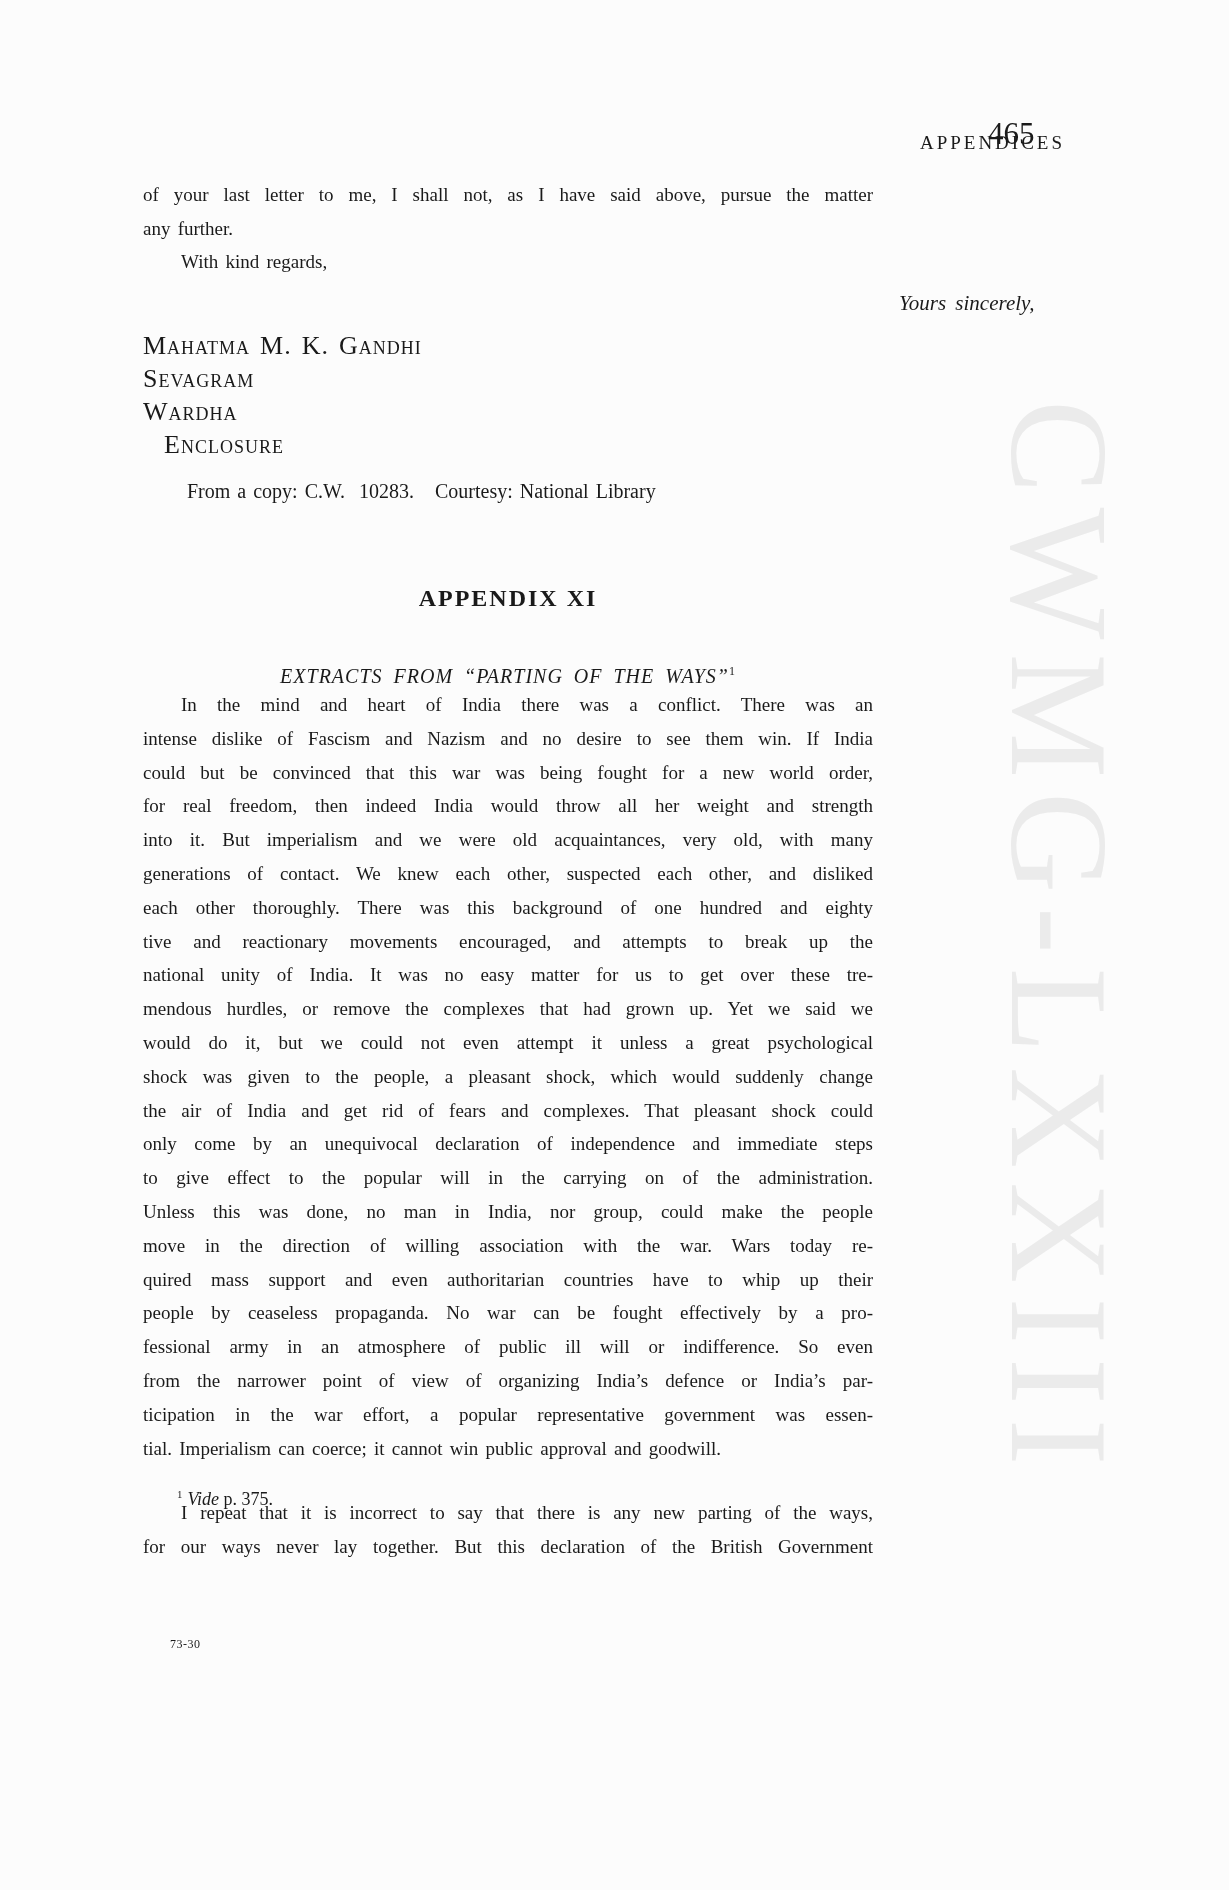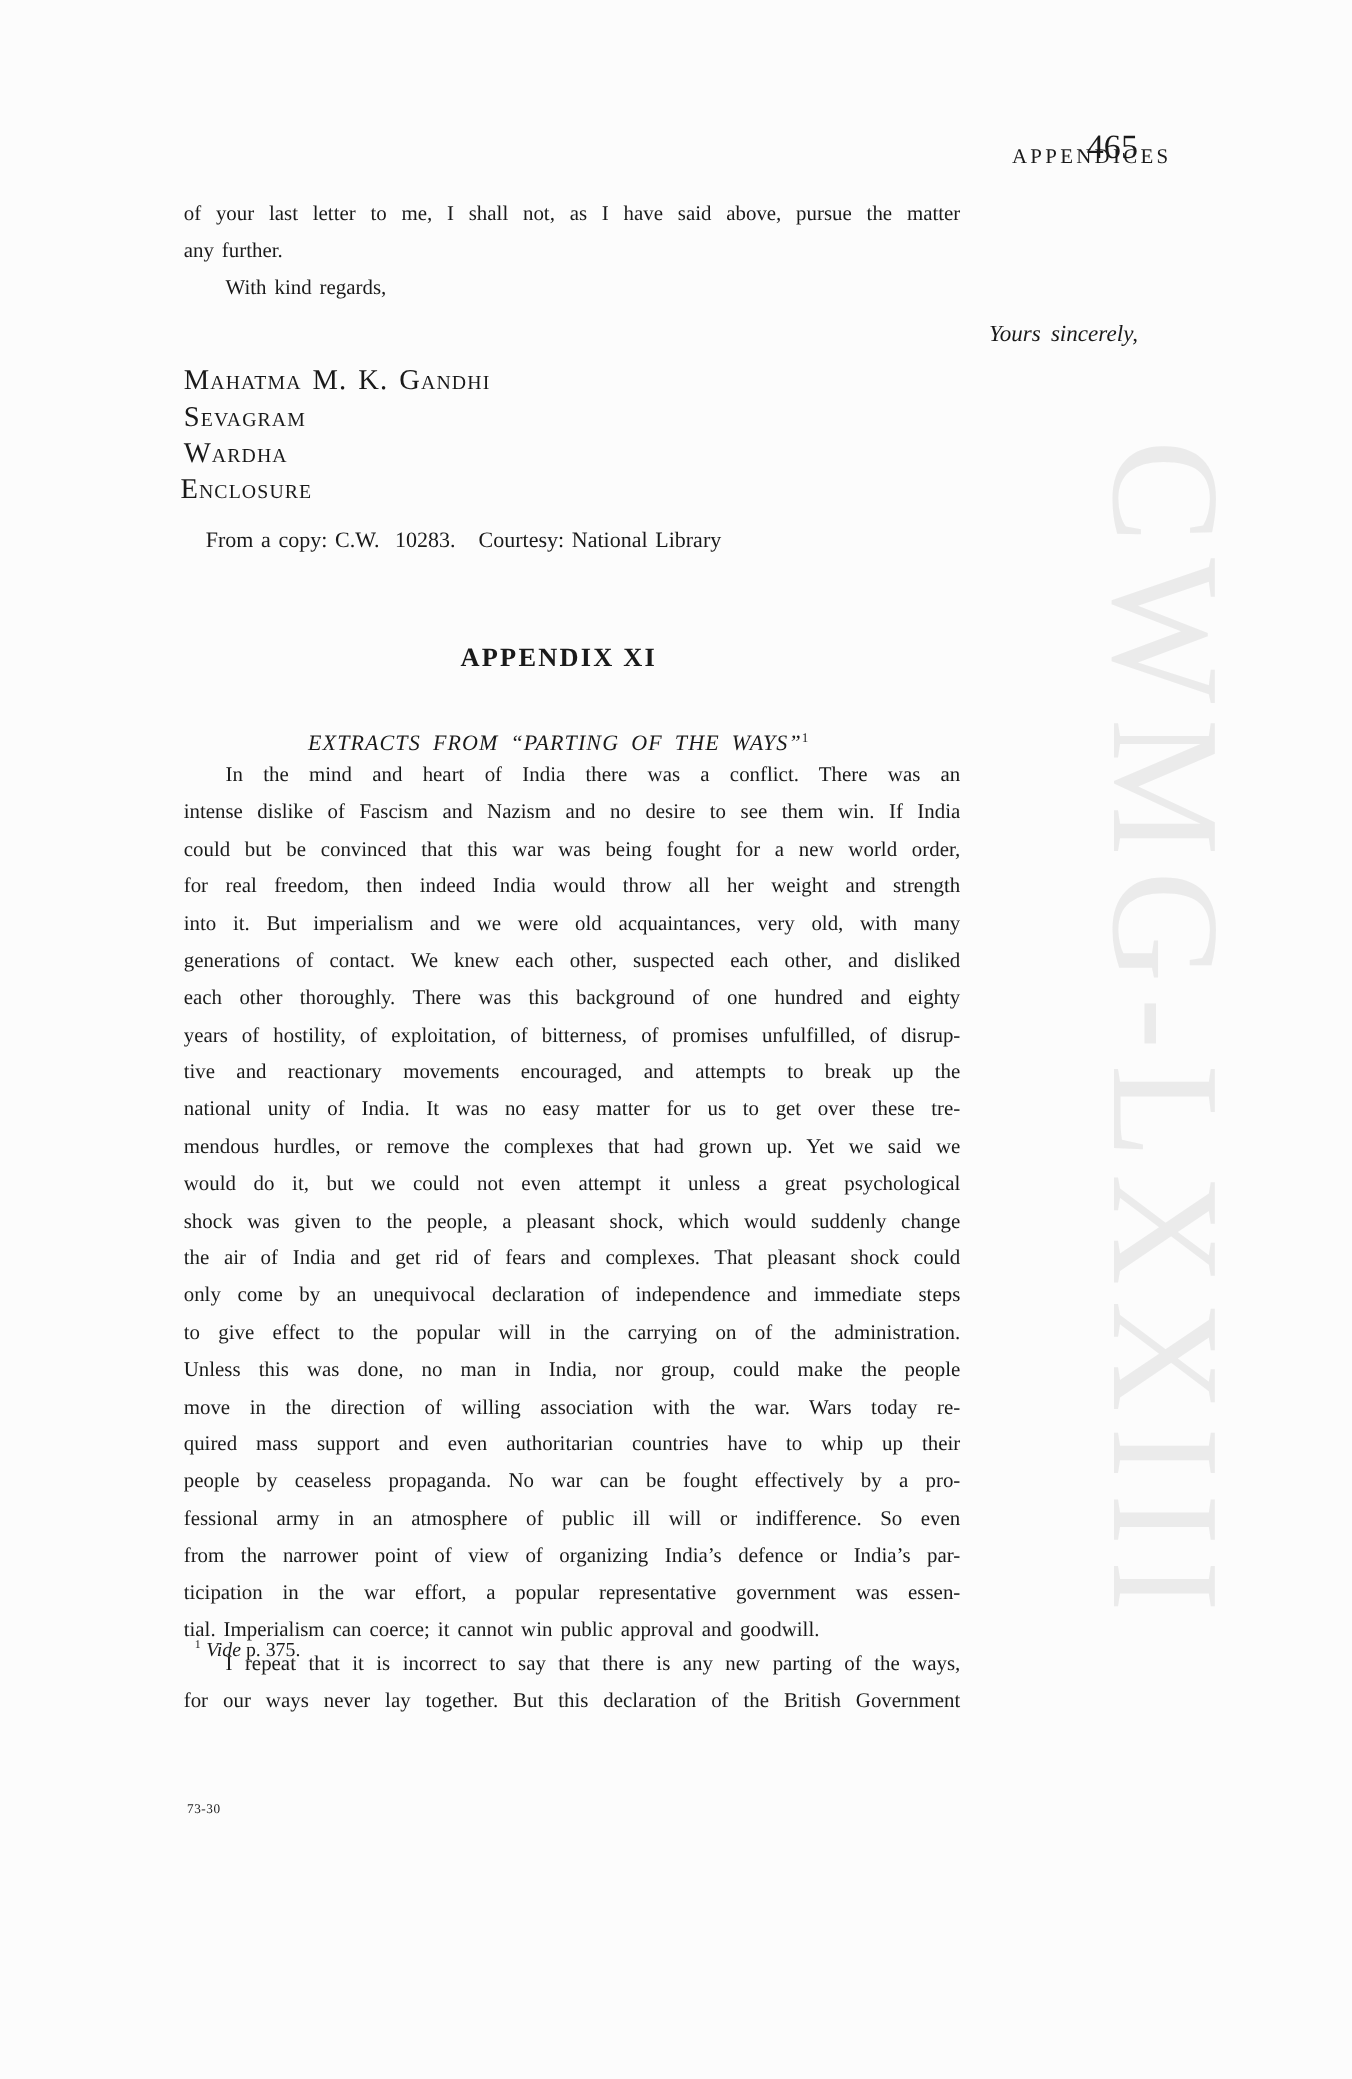--- a/index.html
+++ b/index.html
@@ -26,21 +26,21 @@
   .run-head {
     position:absolute; top:133px; left:143px; width:922px;
     text-align:right; font-size:19px; letter-spacing:3px;
     line-height:1; z-index:1;
   }
   .page-num {
     position:absolute; top:118px; left:988px;
     font-size:31px; line-height:1; z-index:1;
   }
   
-  .line { position:relative;margin-left:24px; }
+  .line { position:relative; }
   .j { text-align:justify; overflow:hidden; }
   .j::after { content:""; display:inline-block; width:100%; height:0; }
   .plain { word-spacing:2.5px; }
   .ind { text-indent:38px; }
   .it { font-style:italic; }
   .sc { font-variant:small-caps; letter-spacing:1px; }
   sup { font-size:0.6em; vertical-align:super; line-height:0; }
   
   .letter-body {
     position:absolute; top:178px; left:143px; width:730px;
@@ -125,21 +125,20 @@
   <div class="app-sub"><span>EXTRACTS FROM “PARTING OF THE WAYS”</span><sup>1</sup></div>
 
   <div class="para para1">
     <div class="line j ind">In the mind and heart of India there was a conflict. There was an</div>
     <div class="line j">intense dislike of Fascism and Nazism and no desire to see them win. If India</div>
     <div class="line j">could but be convinced that this war was being fought for a new world order,</div>
     <div class="line j">for real freedom, then indeed India would throw all her weight and strength</div>
     <div class="line j">into it. But imperialism and we were old acquaintances, very old, with many</div>
     <div class="line j">generations of contact. We knew each other, suspected each other, and disliked</div>
     <div class="line j">each other thoroughly. There was this background of one hundred and eighty</div>
-    <div class="line j">years of hostility, of exploitation, of bitterness, of promises unfulfilled, of disrup-</div>
     <div class="line j">tive and reactionary movements encouraged, and attempts to break up the</div>
     <div class="line j">national unity of India. It was no easy matter for us to get over these tre-</div>
     <div class="line j">mendous hurdles, or remove the complexes that had grown up. Yet we said we</div>
     <div class="line j">would do it, but we could not even attempt it unless a great psychological</div>
     <div class="line j">shock was given to the people, a pleasant shock, which would suddenly change</div>
     <div class="line j">the air of India and get rid of fears and complexes. That pleasant shock could</div>
     <div class="line j">only come by an unequivocal declaration of independence and immediate steps</div>
     <div class="line j">to give effect to the popular will in the carrying on of the administration.</div>
     <div class="line j">Unless this was done, no man in India, nor group, could make the people</div>
     <div class="line j">move in the direction of willing association with the war. Wars today re-</div>

